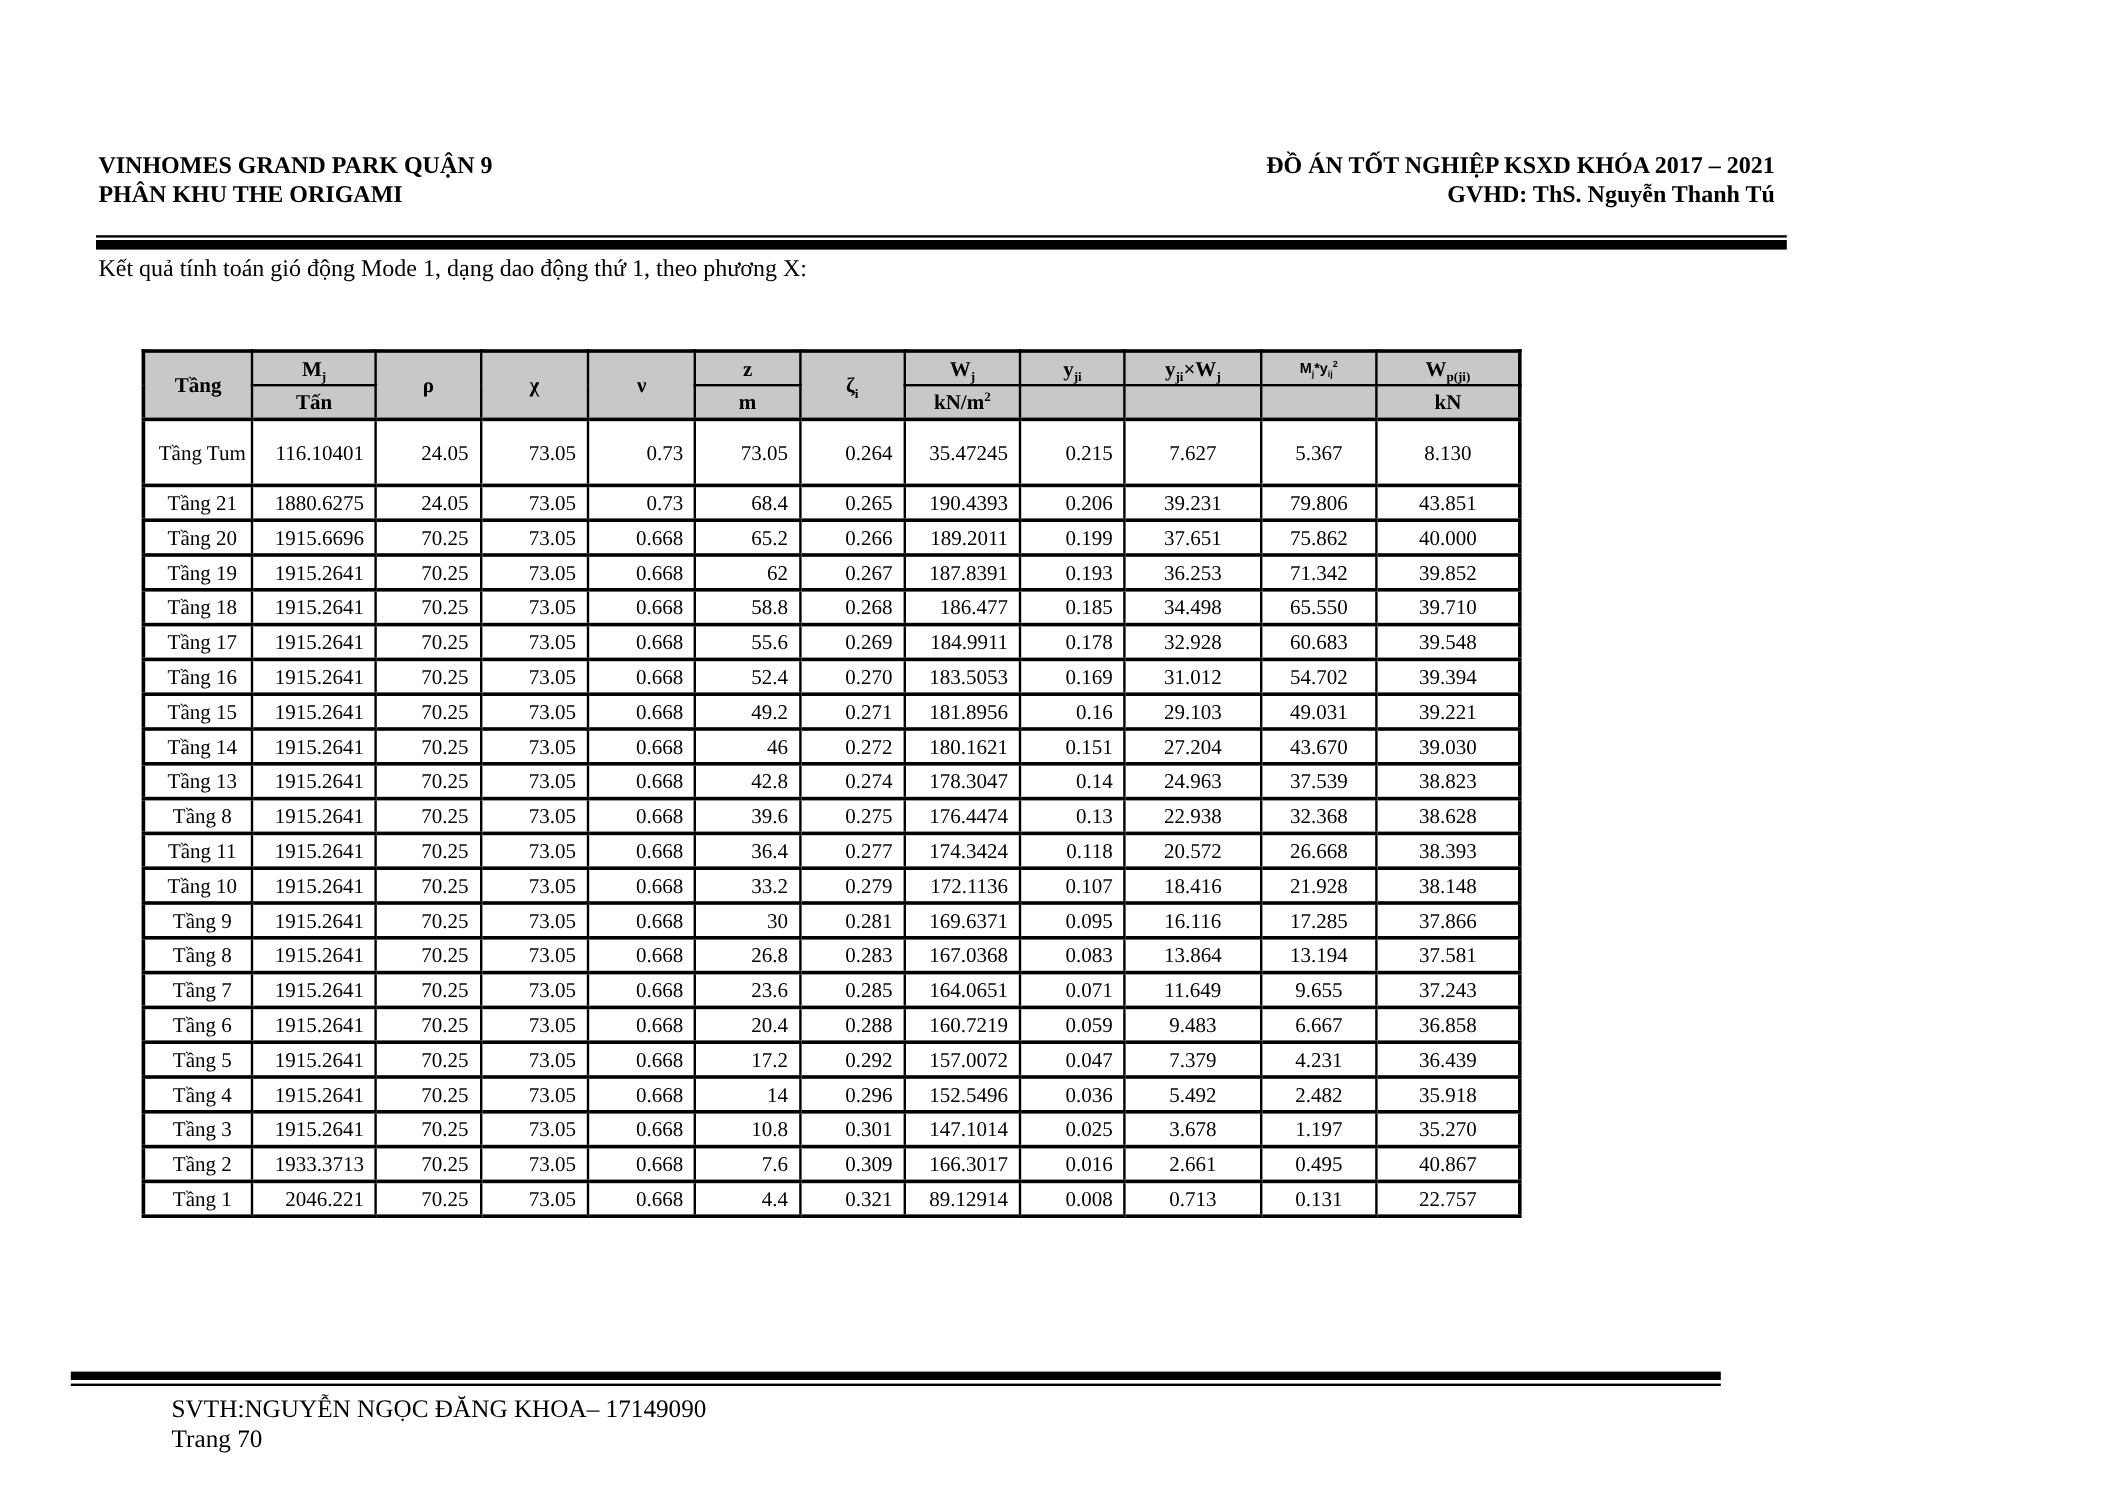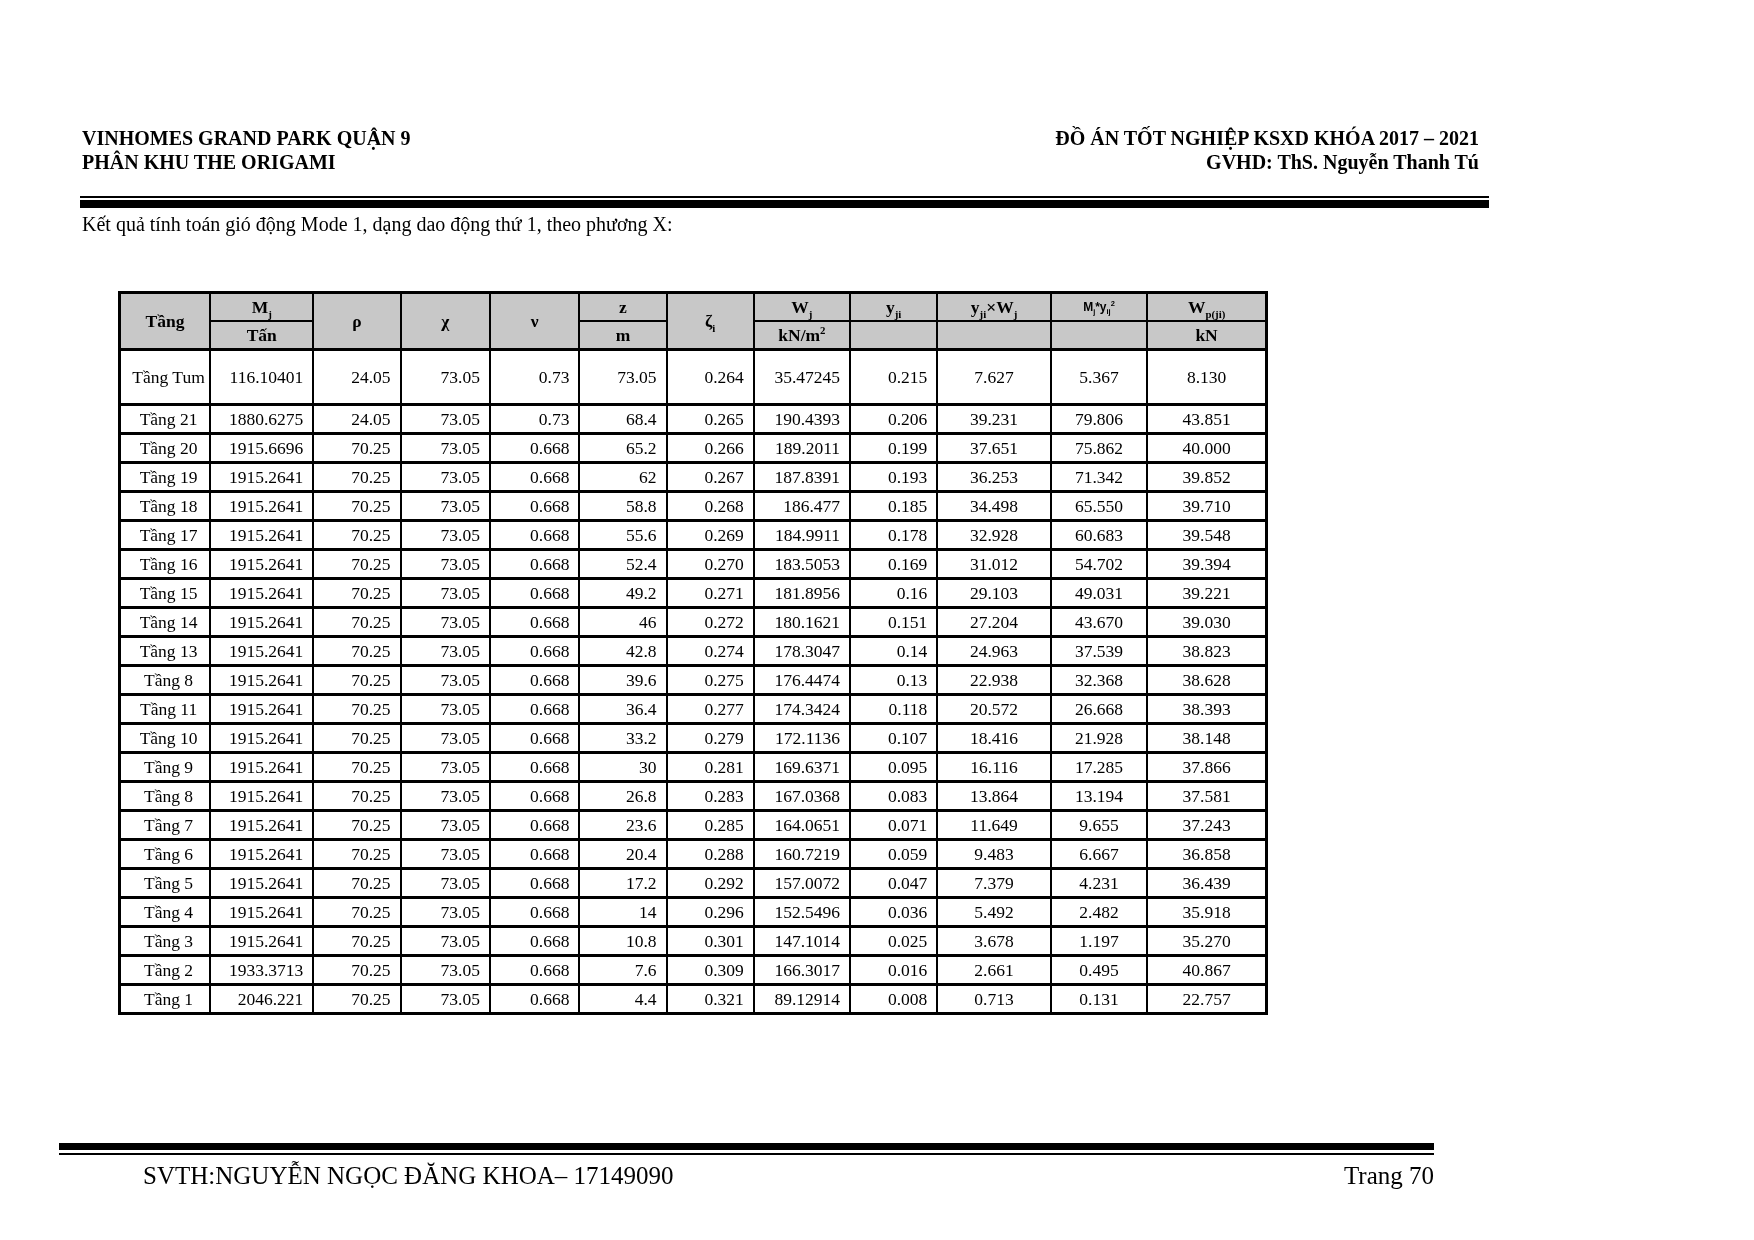--- a/index.html
+++ b/index.html
@@ -44,21 +44,21 @@
     padding:0; vertical-align:middle; overflow:hidden;
   }
   .datatable tbody tr:first-child td { height:52px; }
   .datatable td.lbl { text-align:center;  padding-left:7px;  }
   .datatable td.num { text-align:right; padding-right:9px; }
   .datatable td.ctr { text-align:center; }
   sub, sup { font-size:62%; line-height:0; }
 
   .footer-text {
     position:absolute; left:143px; top:1162px; width:1291px;
-    display:flex; justify-content:space-between; font-size:25px;
+    display:flex; justify-content:space-between; font-size:21px;flex-direction:column;
   }
 </style>
 </head>
 <body>
 
 <div class="org org-left"><div>VINHOMES GRAND PARK QUẬN 9</div><div>PHÂN KHU THE ORIGAMI</div></div>
 
 <div class="org org-right"><div>ĐỒ ÁN TỐT NGHIỆP KSXD KHÓA 2017 – 2021</div><div>GVHD: ThS. Nguyễn Thanh Tú</div></div>
 
 <div class="rule rule-top">

